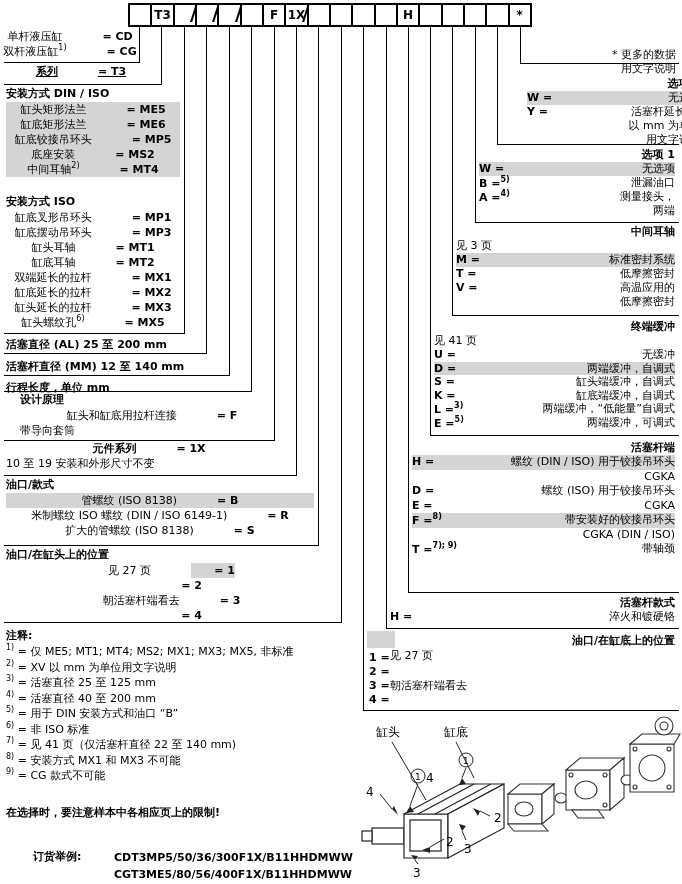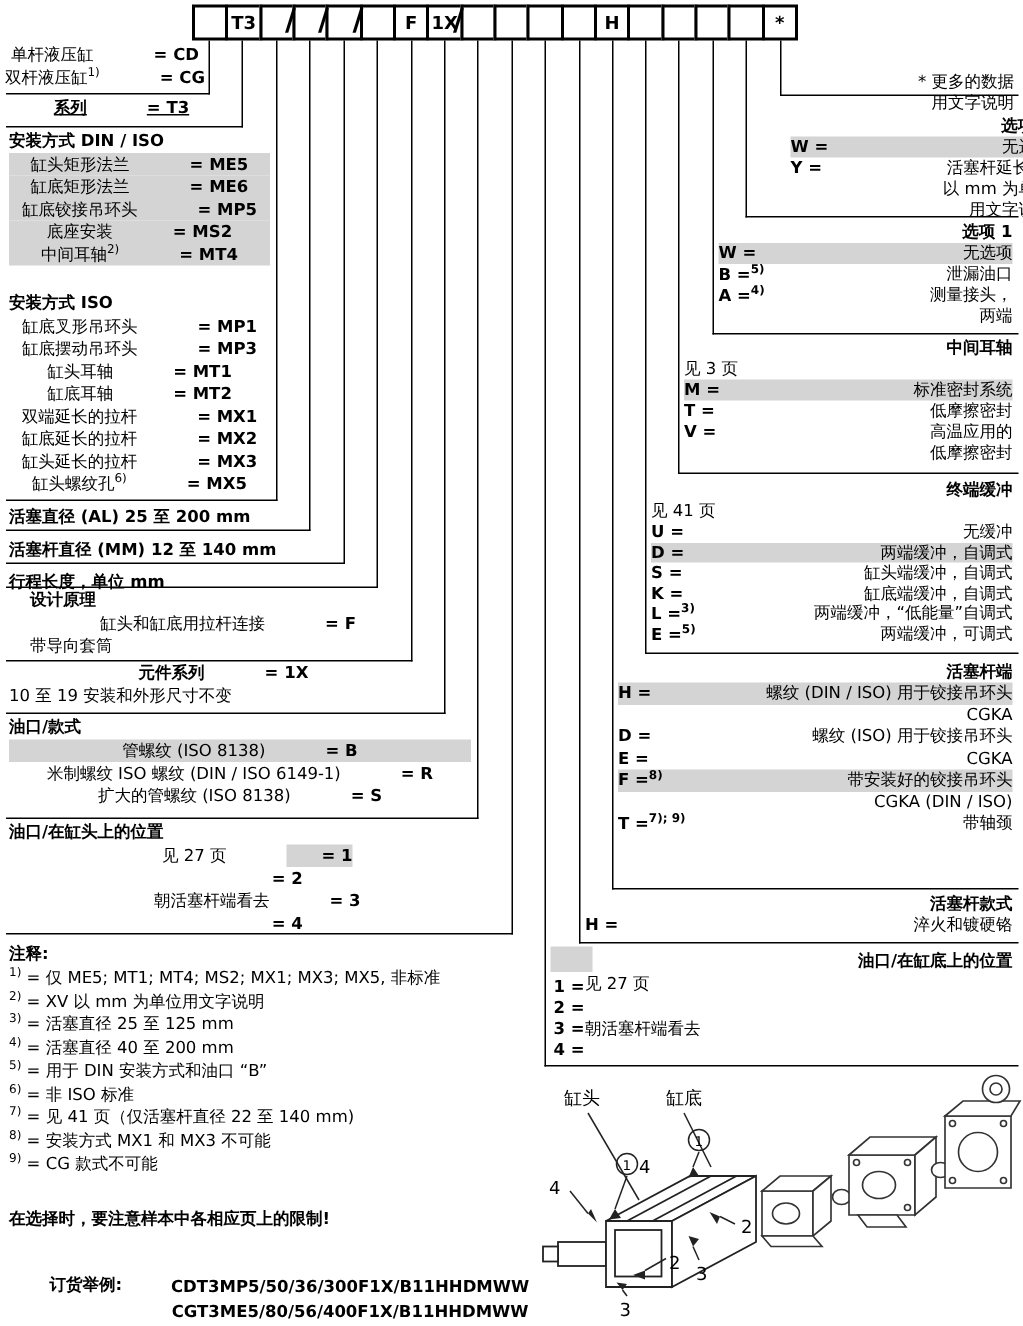--- a/index.html
+++ b/index.html
@@ -376,21 +376,21 @@
     <div class="note-item"><sup>3)</sup> <span>= 活塞直径 25 至 125 mm</span></div>
     <div class="note-item"><sup>4)</sup> <span>= 活塞直径 40 至 200 mm</span></div>
     <div class="note-item"><sup>5)</sup> <span>= 用于 DIN 安装方式和油口 “B”</span></div>
     <div class="note-item"><sup>6)</sup> <span>= 非 ISO 标准</span></div>
     <div class="note-item"><sup>7)</sup> <span>= 见 41 页（仅活塞杆直径 22 至 140 mm)</span></div>
     <div class="note-item"><sup>8)</sup> <span>= 安装方式 MX1 和 MX3 不可能</span></div>
     <div class="note-item"><sup>9)</sup> <span>= CG 款式不可能</span></div>
   </div>
   <div class="abs b nw" style="left:6px;top:805px;">在选择时，要注意样本中各相应页上的限制!</div>
   <div class="abs b nw" style="left:6px;top:849px;margin-left:27px;">订货举例:</div>
-  <div class="abs" style="left:114px;top:849px;text-align:center;">
+  <div class="abs" style="left:114px;top:849px;">
     <div class="ex">CDT3MP5/50/36/300F1X/B11HHDMWW</div>
     <div class="ex">CGT3ME5/80/56/400F1X/B11HHDMWW</div>
   </div>
 
   <svg class="abs" style="left:358px;top:712px;" width="324" height="172" viewBox="0 0 324 172">
     <g stroke="#333" stroke-width="1.1" fill="#fff">
       <polygon points="150,82 184,82 184,112 150,112"></polygon>
       <polygon points="150,82 162,72 196,72 184,82"></polygon>
       <polygon points="184,82 196,72 196,102 184,112"></polygon>
       <polygon points="150,112 184,112 190,119 156,119"></polygon>

